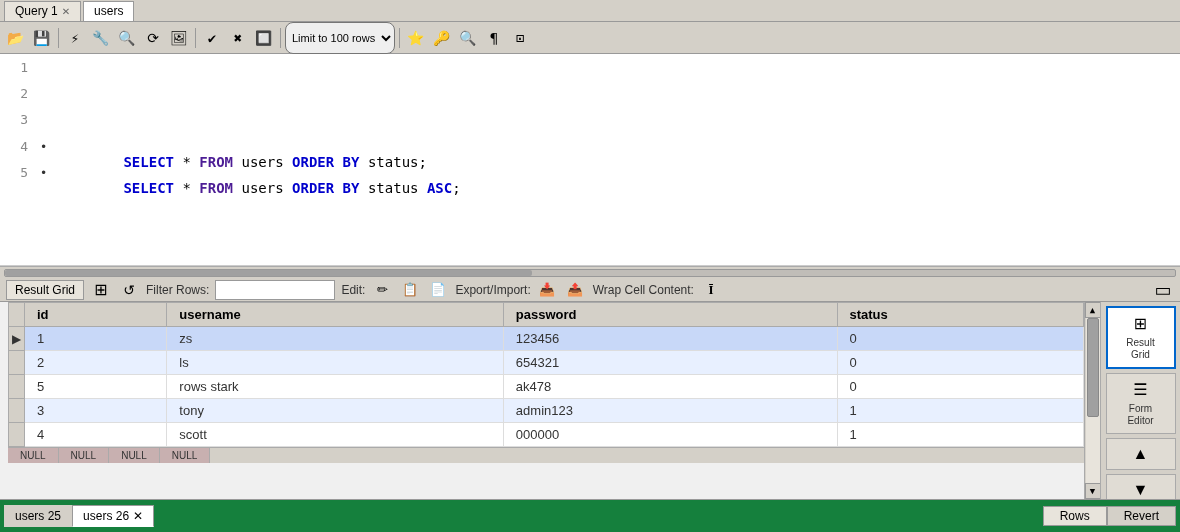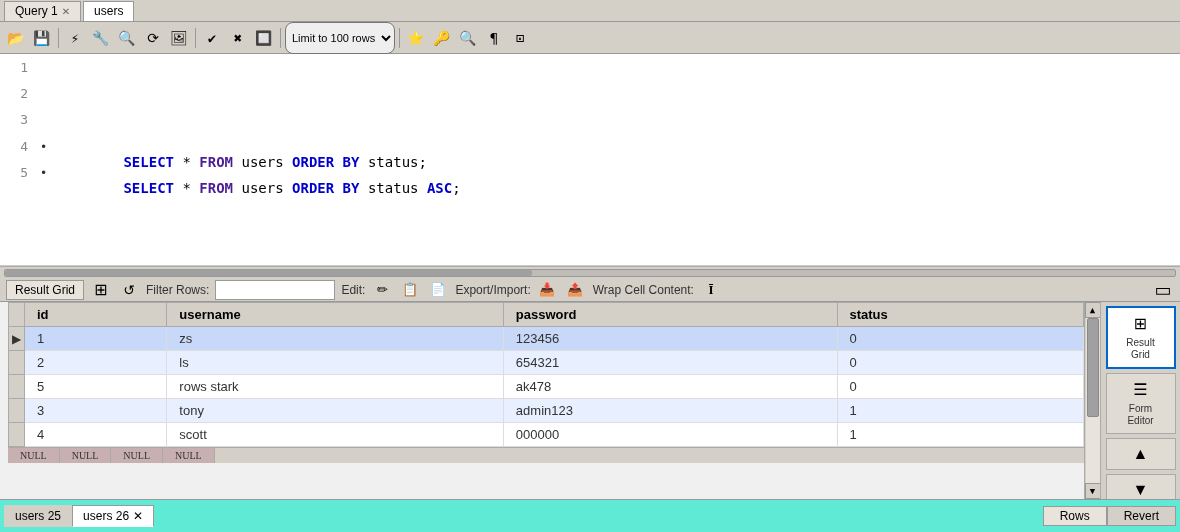--- a/index.html
+++ b/index.html
@@ -254,21 +254,21 @@
       display: flex;
       background: #d4d0c8;
       border-top: 1px solid #aaa;
     }
     .null-cell {
       padding: 2px 12px;
       font-size: 10px;
       color: #333;
       border-right: 1px solid #aaa;
       background: #c8b0b0;
-      font-family: Liberation Serif, serif;
+      font-family: Liberation Sans, sans-serif;
     }
 
     
     .v-scrollbar {
       width: 16px;
       background: #d4d0c8;
       border-left: 1px solid #aaa;
       display: flex;
       flex-direction: column;
       align-items: center;
@@ -336,21 +336,21 @@
     .right-panel-label {
       font-size: 10px;
       color: #333;
       line-height: 1.2;
     }
 
     
     .bottom-tab-bar {
       display: flex;
       align-items: center;
-      background: #5eead4;
+      background: #15803d;
       border-top: 1px solid #999;
       height: 26px;
       padding: 16px 4px;
     }
     .bottom-tab {
       display: flex;
       align-items: center;
       padding: 2px 10px;
       background: #d4d0c8;
       border: 1px solid transparent;

